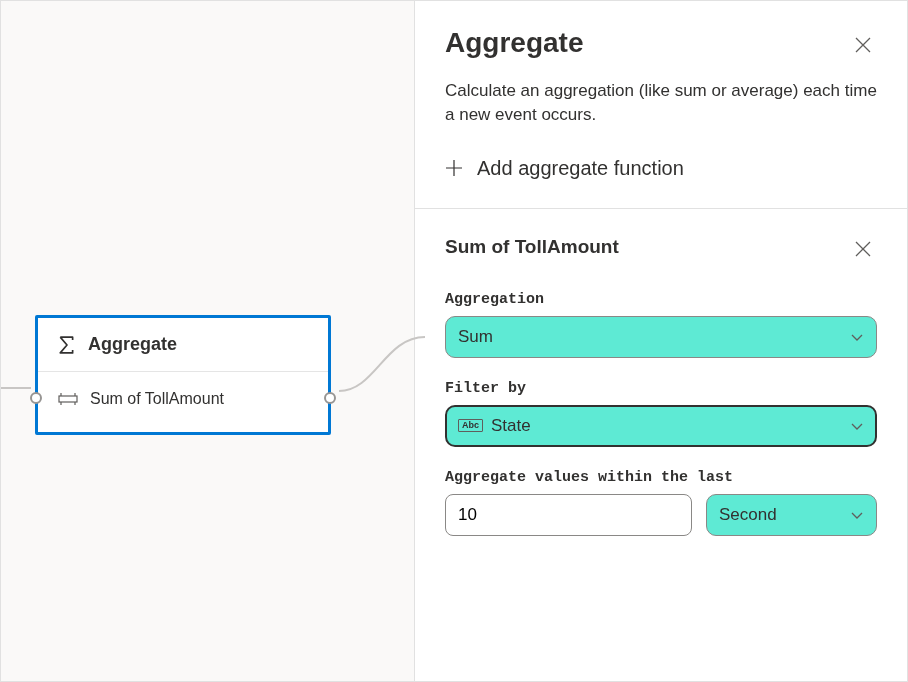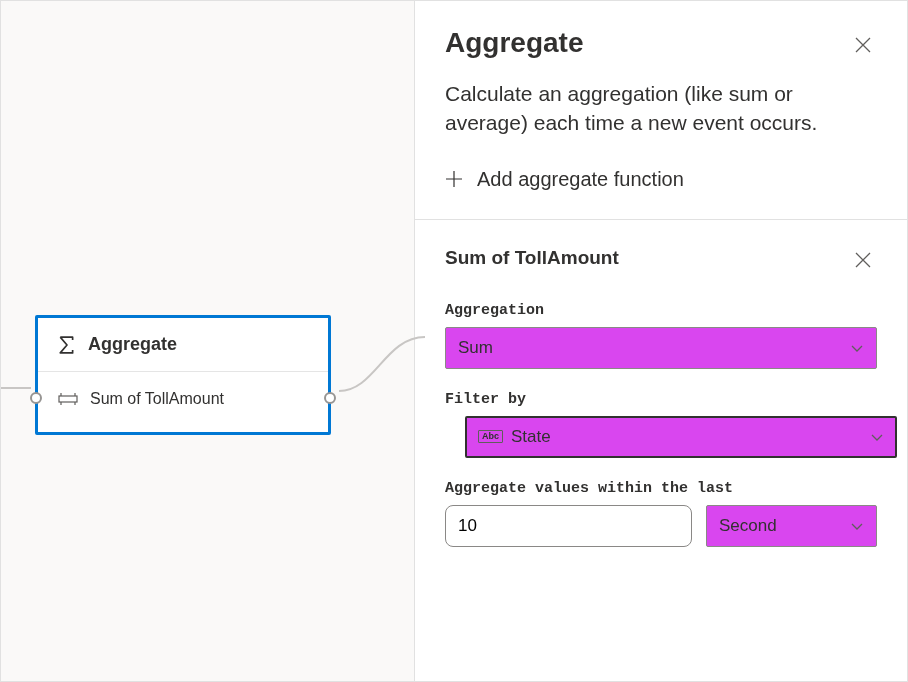--- a/index.html
+++ b/index.html
@@ -87,48 +87,48 @@
       align-items: flex-start;
       padding-top: 26px;
     }
     .panel-title { font-size: 28px; font-weight: 600; }
     .close-btn {
       background: none; border: none; cursor: pointer;
       width: 28px; height: 28px; display: flex; align-items: center; justify-content: center;
       color: #605e5c;
       margin-top: 4px;
     }
-    .panel-desc { font-size: 21px; color: #323130; margin-top: 20px; line-height: 1.4; }
+    .panel-desc { font-size: 17px; color: #323130; margin-top: 20px; line-height: 1.4; }
     .add-func {
       display: flex; align-items: center; gap: 14px;
       background: none; border: none; cursor: pointer;
       font-size: 20px; color: #323130;
       margin-top: 26px; margin-bottom: 24px;
       padding: 4px 0;
     }
     .plus-icon { width: 18px; height: 18px; }
     .divider { height: 1px; background: #e1e1e1; margin: 0 -30px; }
     .section-header {
       display: flex; justify-content: space-between; align-items: center;
       padding-top: 22px; padding-bottom: 6px;
     }
     .section-title { font-size: 19px; font-weight: 600; }
     .form-group { margin-top: 22px; }
     .form-label { font-size: 15px; font-weight: 600; display: block; margin-bottom: 8px; font-family: Liberation Mono, monospace; }
     .select {
       width: 100%; height: 42px;
       border: 1px solid #8a8886;
-      border-radius: 2px;
-      background: #d946ef;
+      border-radius: 10px;
+      background: #5eead4;
       display: flex; align-items: center; justify-content: space-between;
       padding: 0 12px;
       cursor: pointer;
       font-size: 17px;
     }
-    .select.focused { border: 2px solid #323130; padding: 16px 11px; margin-left: 20px; }
+    .select.focused { border: 2px solid #323130; padding: 16px 11px; }
     .select-left { display: flex; align-items: center; gap: 8px; }
     .type-badge {
       border: 1px solid #605e5c;
       font-size: 9px;
       padding: 1px 3px;
       line-height: 1;
       font-weight: 600;
       border-radius: 1px;
     }
     .chev { width: 14px; height: 14px; }

